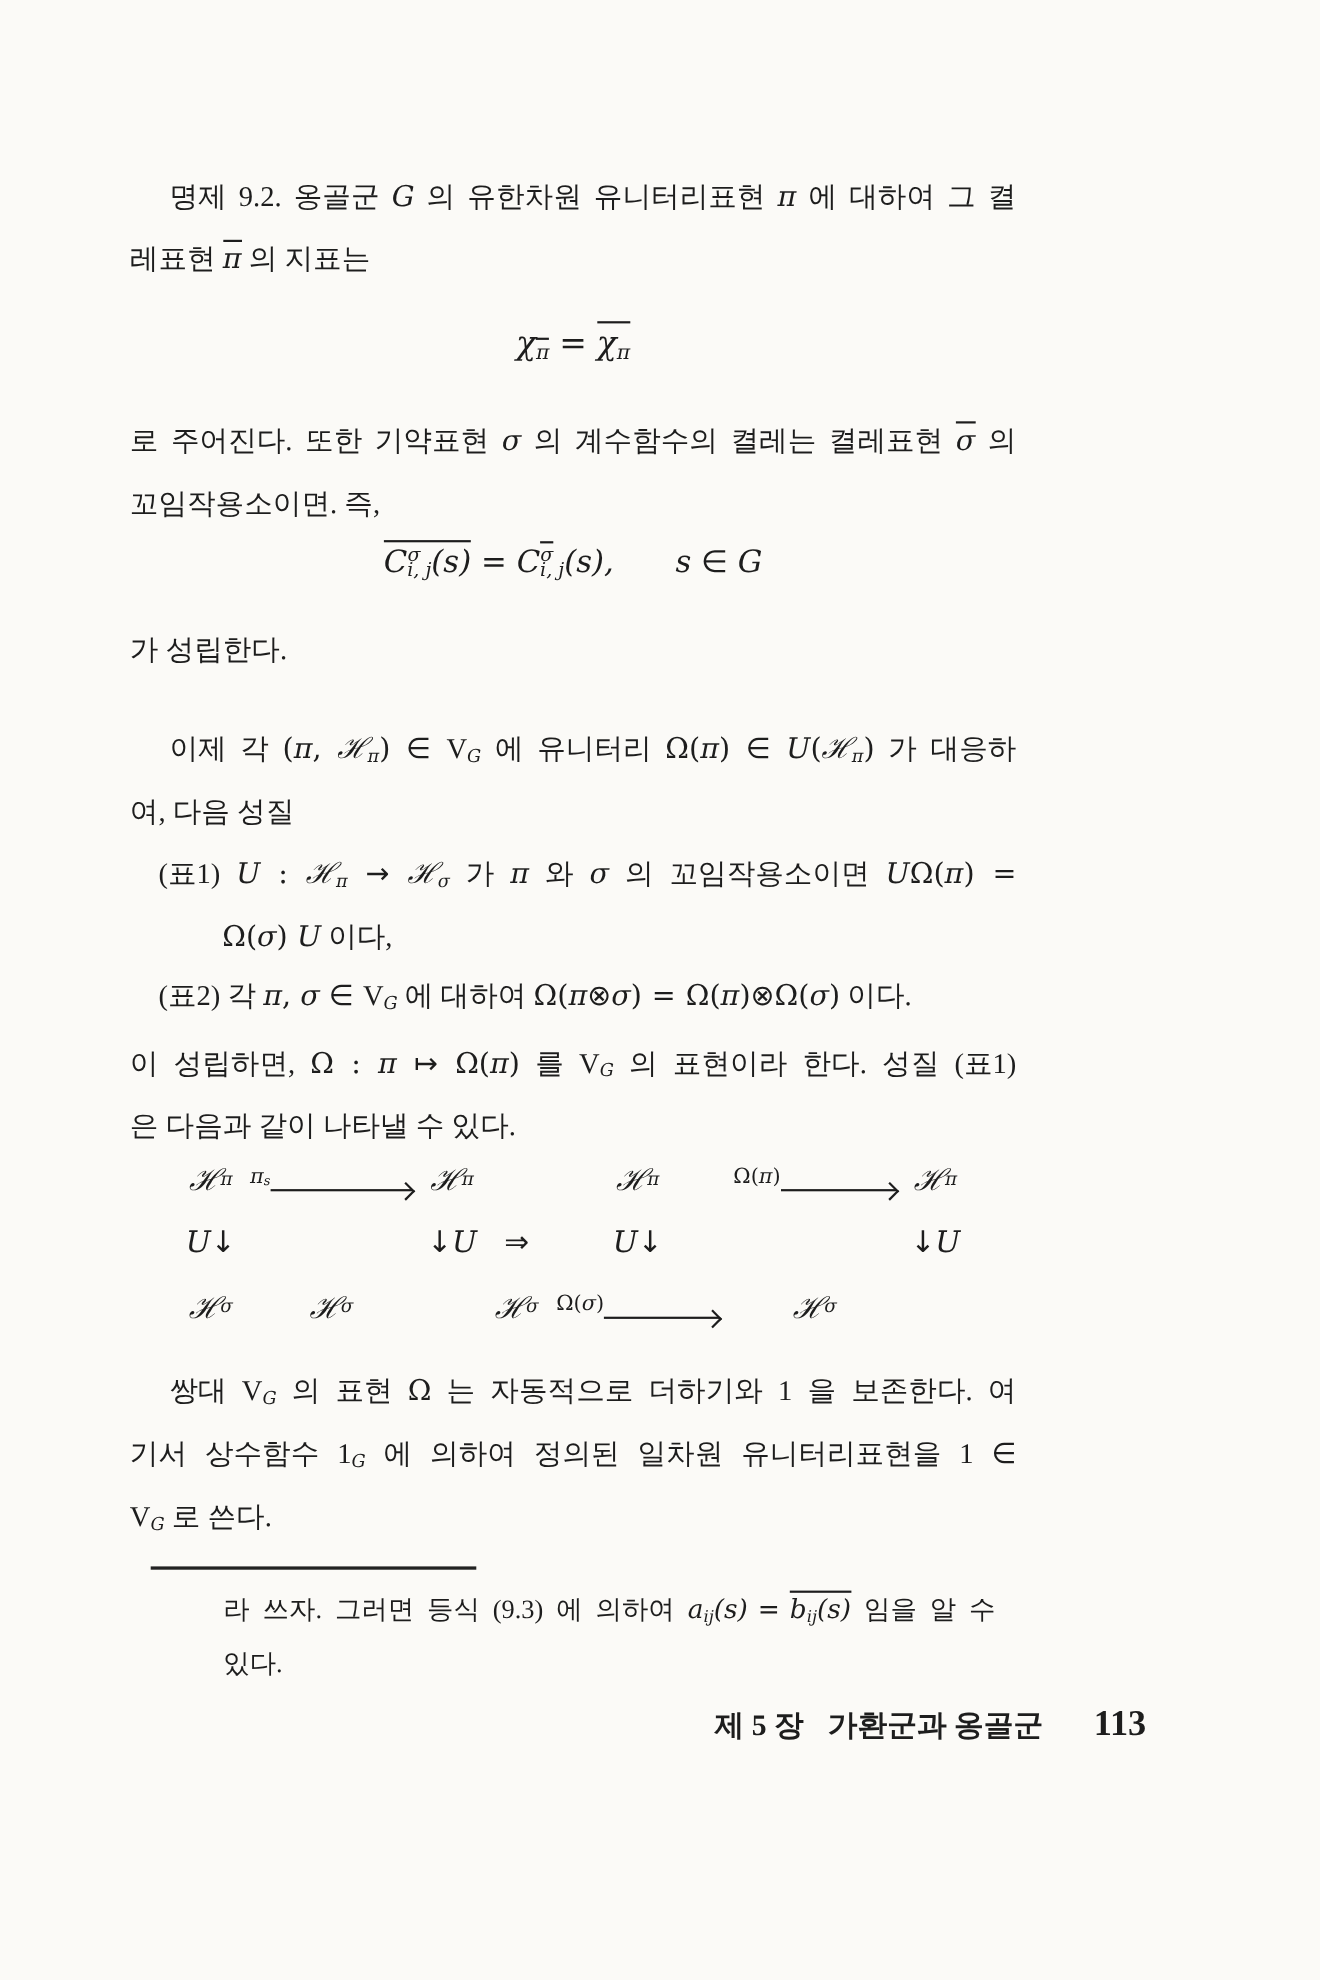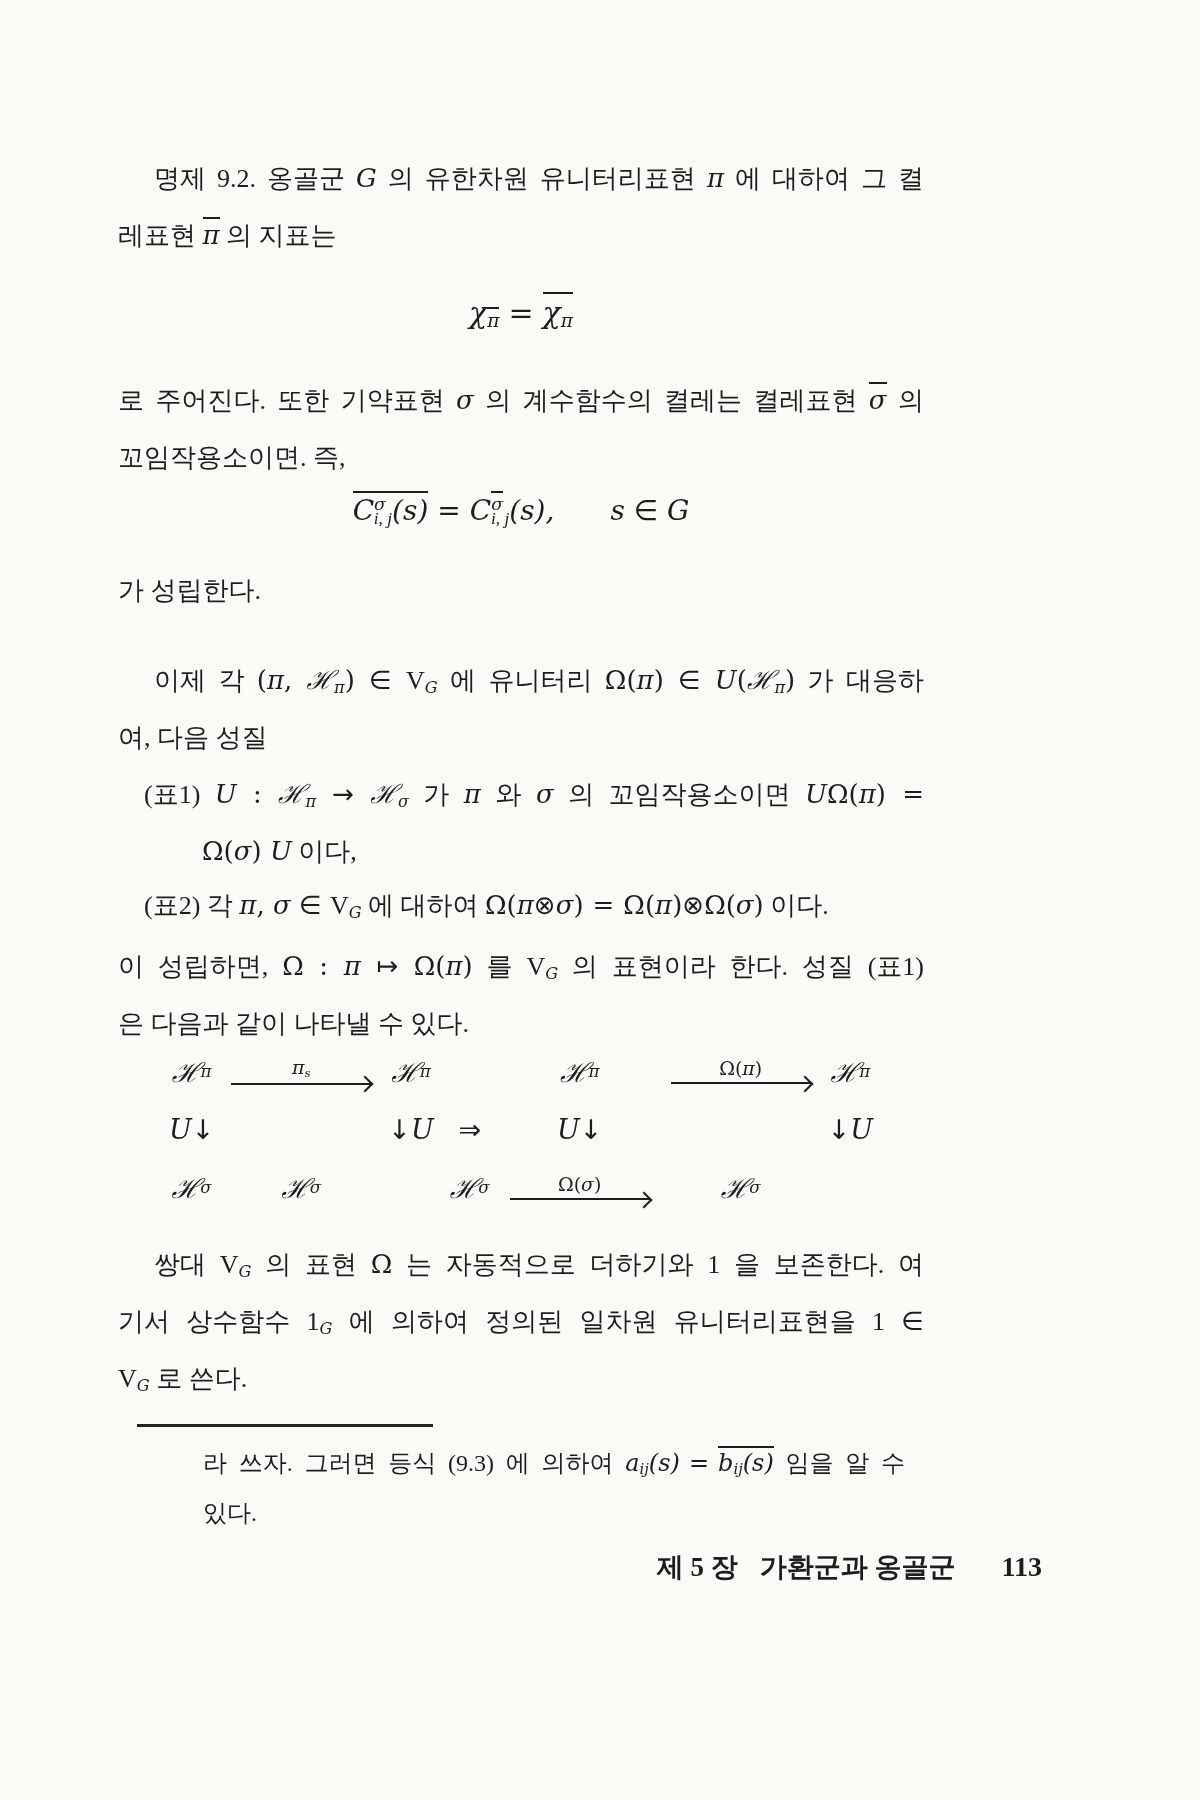--- a/index.html
+++ b/index.html
@@ -19,50 +19,50 @@
   .f1 { font-size:30px; }
   .f2 { font-size:28px; }
 
   .b { font-weight:normal; }
   .m  { font-family:"DejaVu Serif",serif; font-style:italic; }
   .gu { font-family:"DejaVu Serif",serif; font-style:normal; }
   .scr{ font-family:"DejaVu Serif",serif; font-style:italic; }
   .sym{ font-family:"DejaVu Sans",sans-serif; }
   .msub { font-size:0.62em; vertical-align:-0.22em; font-style:italic; font-family:"DejaVu Serif",serif; }
   .msup { font-size:0.62em; vertical-align:0.55em;  font-style:italic; font-family:"DejaVu Serif",serif; }
-  .tuck { margin-left:-0.7em;font-family:Liberation Serif, serif; }
+  .tuck { margin-left:-0.7em; }
   .ol { display:inline-block; border-top:2px solid #1d1d1d; padding-top:1px; line-height:1.2; }
   .eq { padding:0 9px; }
   .sp40 { display:inline-block; width:56px; }
 
   
   .cd {
     position:absolute; left:118px; top:1042px; width:806px;
     display:grid; font-size:27px;
     grid-template-columns:auto 150px auto 48px auto 150px auto;
     justify-content:center; column-gap:12px;
   }
   .cdc { height:58px; display:flex; align-items:center; justify-content:center; }
-  .har { display:flex; flex-direction:column; align-items:center; width:148px; }
+  .har { display:flex; flex-direction:row; align-items:flex-end; width:148px; }
   .har .albl { font-size:19px; line-height:1.1; margin-bottom:3px; }
   .har .shaft { position:relative; width:140px; height:0; border-top:2px solid #1d1d1d; display:block; }
   .har .shaft::after {
     content:""; position:absolute; right:0; top:-6.5px; width:10px; height:10px;
     border-top:2px solid #1d1d1d; border-right:2px solid #1d1d1d;
     transform:rotate(45deg);
   }
   .varr { font-size:27px; }
 
   .fnrule { position:absolute; left:137px; top:1424px; width:296px; border-top:3px solid #222; }
   .fn { position:absolute; left:203px; top:1438px; width:702px; font-size:24px; }
   .fn .line { line-height:50px; height:50px; }
 
   .footer { position:absolute; left:118px; top:1549px; width:924px; text-align:right; font-weight:bold; font-size:27px; }
   .footer .ttl { margin-left:22px; }
-  .footer .pnum { margin-left:46px; font-size:28px; }
+  .footer .pnum { margin-left:46px; font-size:33px; }
 </style>
 </head>
 <body>
 
 <div class="page">
 
   <div class="blk" style="top:150px">
     <div class="line j ind"><span class="b">명제 9.2.</span><span>  옹골군 </span><span class="m">G</span><span> 의 유한차원 유니터리표현 </span><span class="m">π</span><span> 에 대하여 그 켤</span></div>
     <div class="line"><span>레표현 </span><span class="m ol">π</span><span> 의 지표는</span></div>
   </div>

